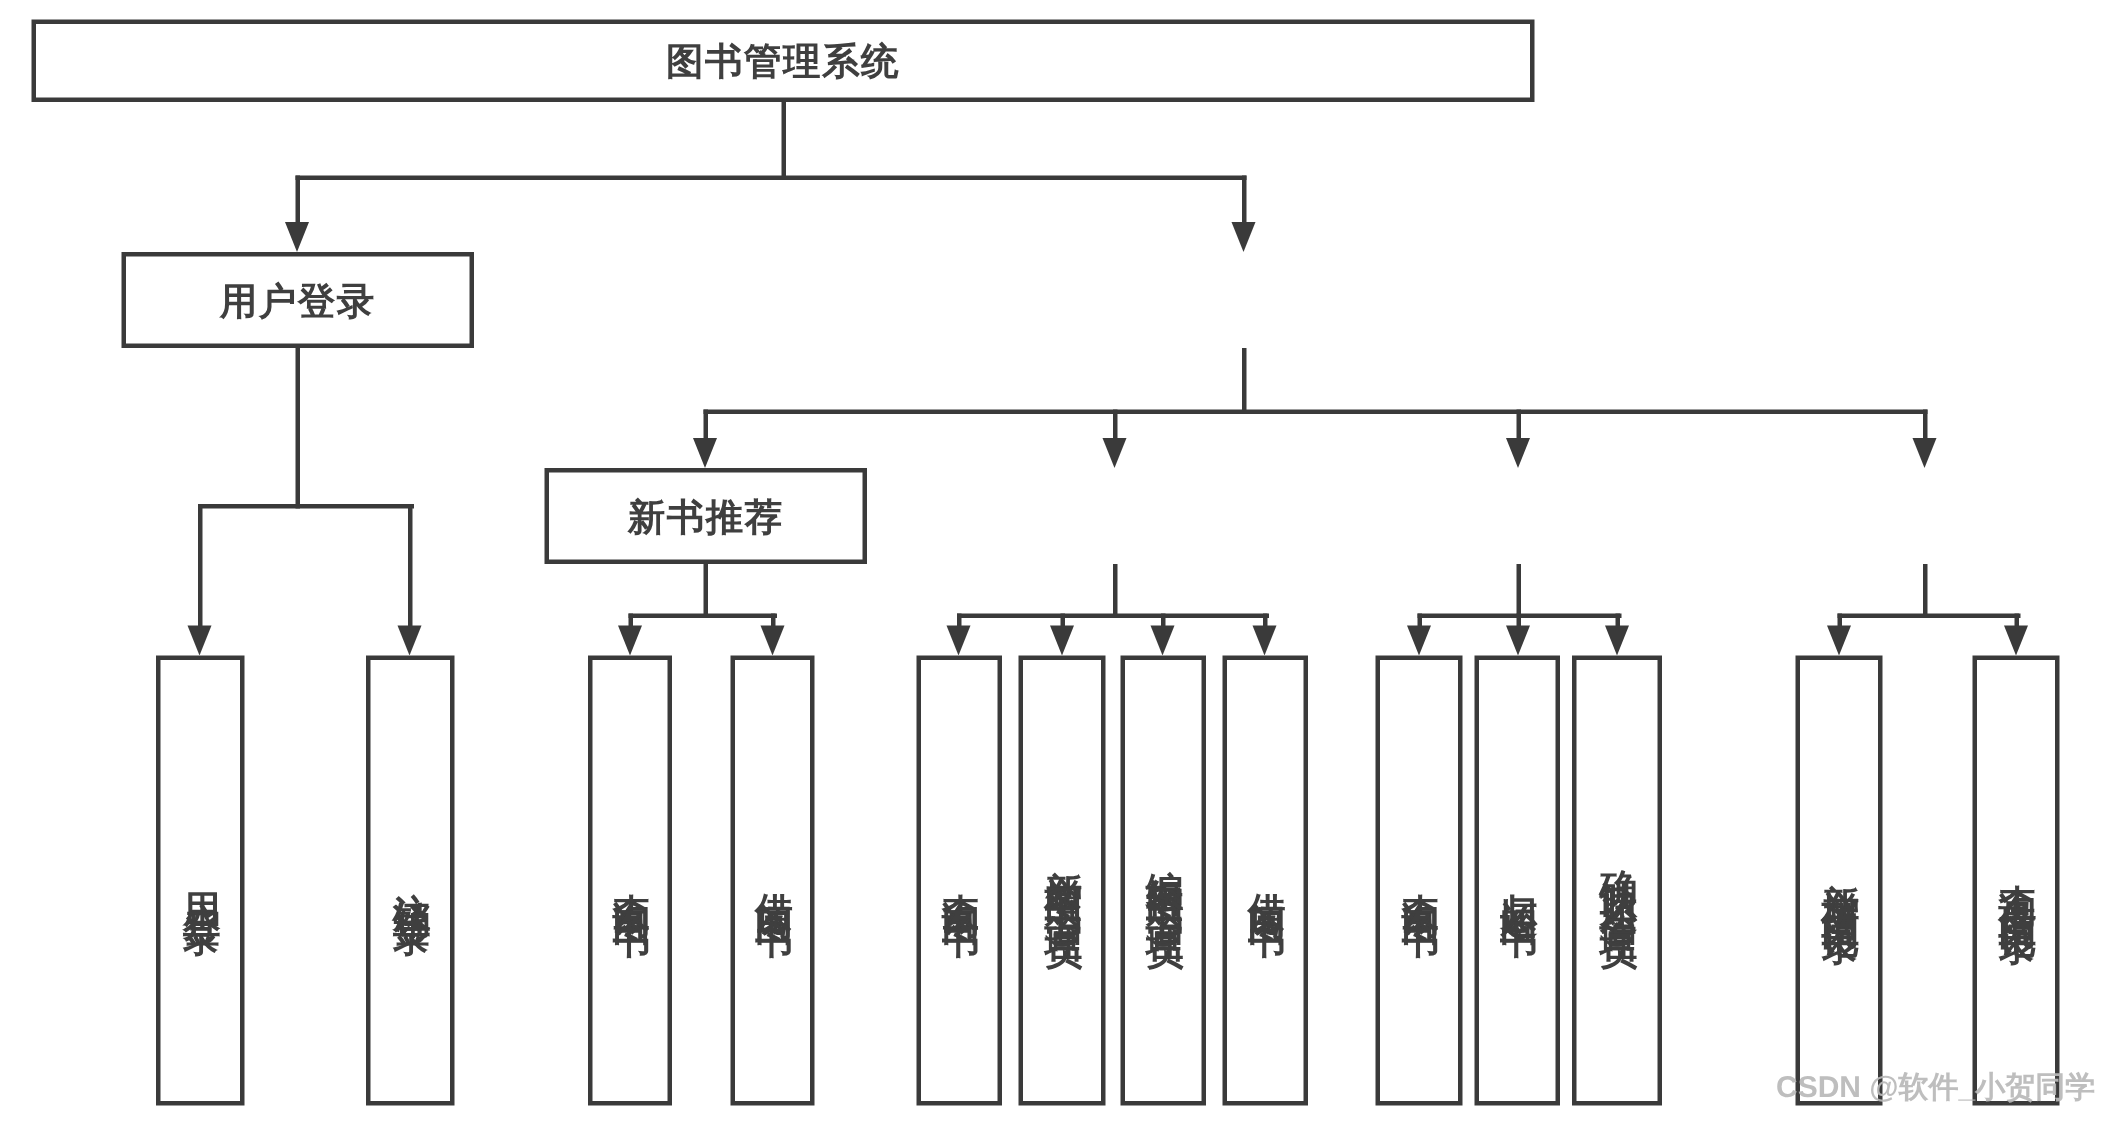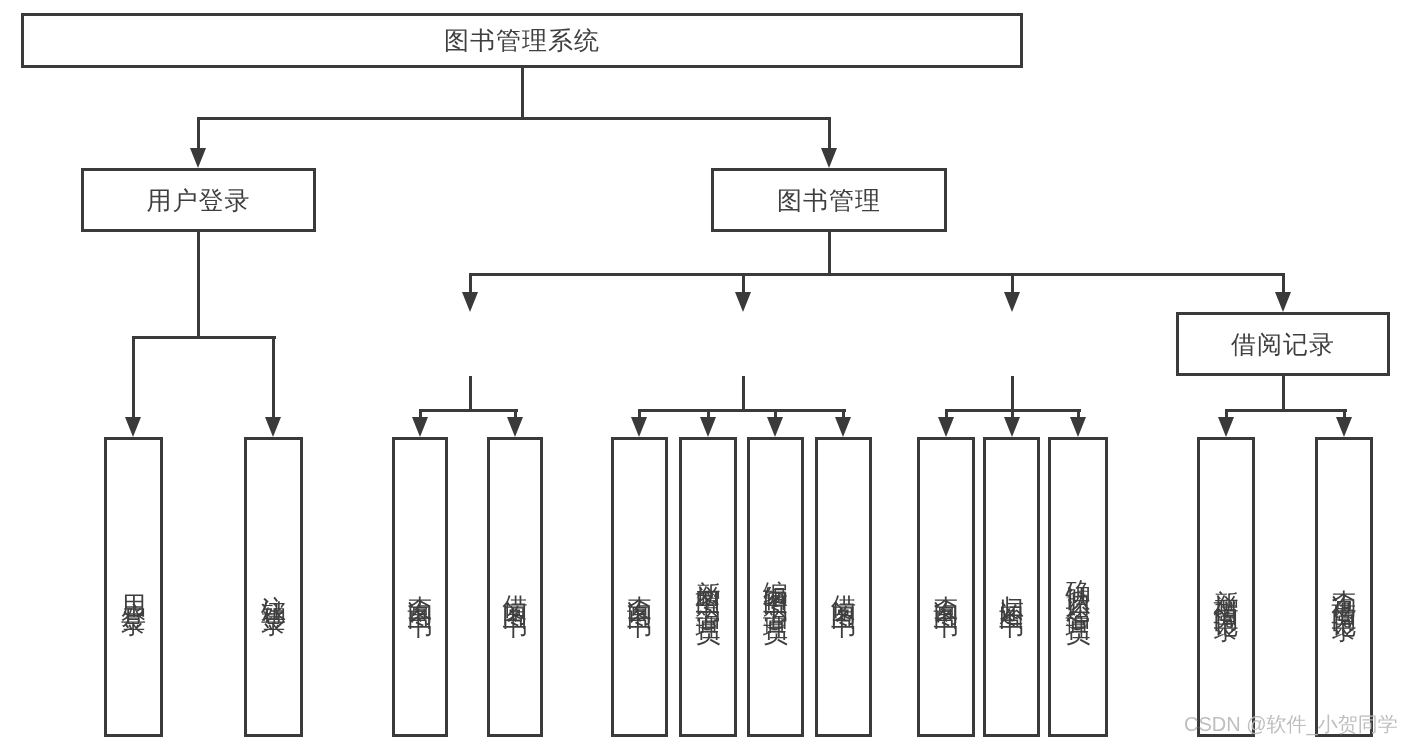--- a/index.html
+++ b/index.html
@@ -10,20 +10,21 @@
   }
   html, body { margin: 0; padding: 0; background: var(--bg); }
   #stage {
     position: relative;
     width: 1405px;
     height: 747px;
     background: var(--bg);
     overflow: hidden;
     font-family: "Liberation Sans", "DejaVu Sans", sans-serif;
     color: var(--text);
+    font-weight: bold;
   }
   .box {
     position: absolute;
     box-sizing: border-box;
     border: 3px solid var(--line);
     background: var(--bg);
     display: flex;
     align-items: center;
     justify-content: center;
   }
@@ -73,44 +74,41 @@
   <div class="vl" style="left:521px;top:68px;height:52px"></div>
   <div class="hl" style="left:197px;top:117px;width:634px"></div>
   <div class="vl" style="left:197px;top:117px;height:35px"></div>
   <div class="ah" style="left:190px;top:148px"></div>
   <div class="vl" style="left:828px;top:117px;height:35px"></div>
   <div class="ah" style="left:821px;top:148px"></div>
 
   <div class="box h" style="left:81px;top:168px;width:235px;height:64px">
     <span>用户登录</span>
   </div>
-  <div class="box h" style="left:711px;top:168px;width:236px;height:64px">
-    <span>图书管理</span>
-  </div>
 
   <div class="vl" style="left:197px;top:232px;height:107px"></div>
   <div class="hl" style="left:132px;top:336px;width:144px"></div>
   <div class="vl" style="left:132px;top:336px;height:85px"></div>
   <div class="ah" style="left:125px;top:417px"></div>
   <div class="vl" style="left:272px;top:336px;height:85px"></div>
   <div class="ah" style="left:265px;top:417px"></div>
 
   <div class="vl" style="left:828px;top:232px;height:44px"></div>
   <div class="hl" style="left:469px;top:273px;width:816px"></div>
   <div class="vl" style="left:469px;top:273px;height:23px"></div>
   <div class="ah" style="left:462px;top:292px"></div>
   <div class="vl" style="left:742px;top:273px;height:23px"></div>
   <div class="ah" style="left:735px;top:292px"></div>
   <div class="vl" style="left:1011px;top:273px;height:23px"></div>
   <div class="ah" style="left:1004px;top:292px"></div>
   <div class="vl" style="left:1282px;top:273px;height:23px"></div>
   <div class="ah" style="left:1275px;top:292px"></div>
 
-  <div class="box h" style="left:1176px;top:312px;width:214px;height:64px">
-    <span>借阅记录</span>
+  <div class="box h" style="left:363px;top:312px;width:215px;height:64px">
+    <span>新书推荐</span>
   </div>
 
   <div class="vl" style="left:469px;top:376px;height:36px"></div>
   <div class="hl" style="left:419px;top:409px;width:99px"></div>
   <div class="vl" style="left:419px;top:409px;height:12px"></div>
   <div class="ah" style="left:412px;top:417px"></div>
   <div class="vl" style="left:514px;top:409px;height:12px"></div>
   <div class="ah" style="left:507px;top:417px"></div>
 
   <div class="vl" style="left:742px;top:376px;height:36px"></div>

